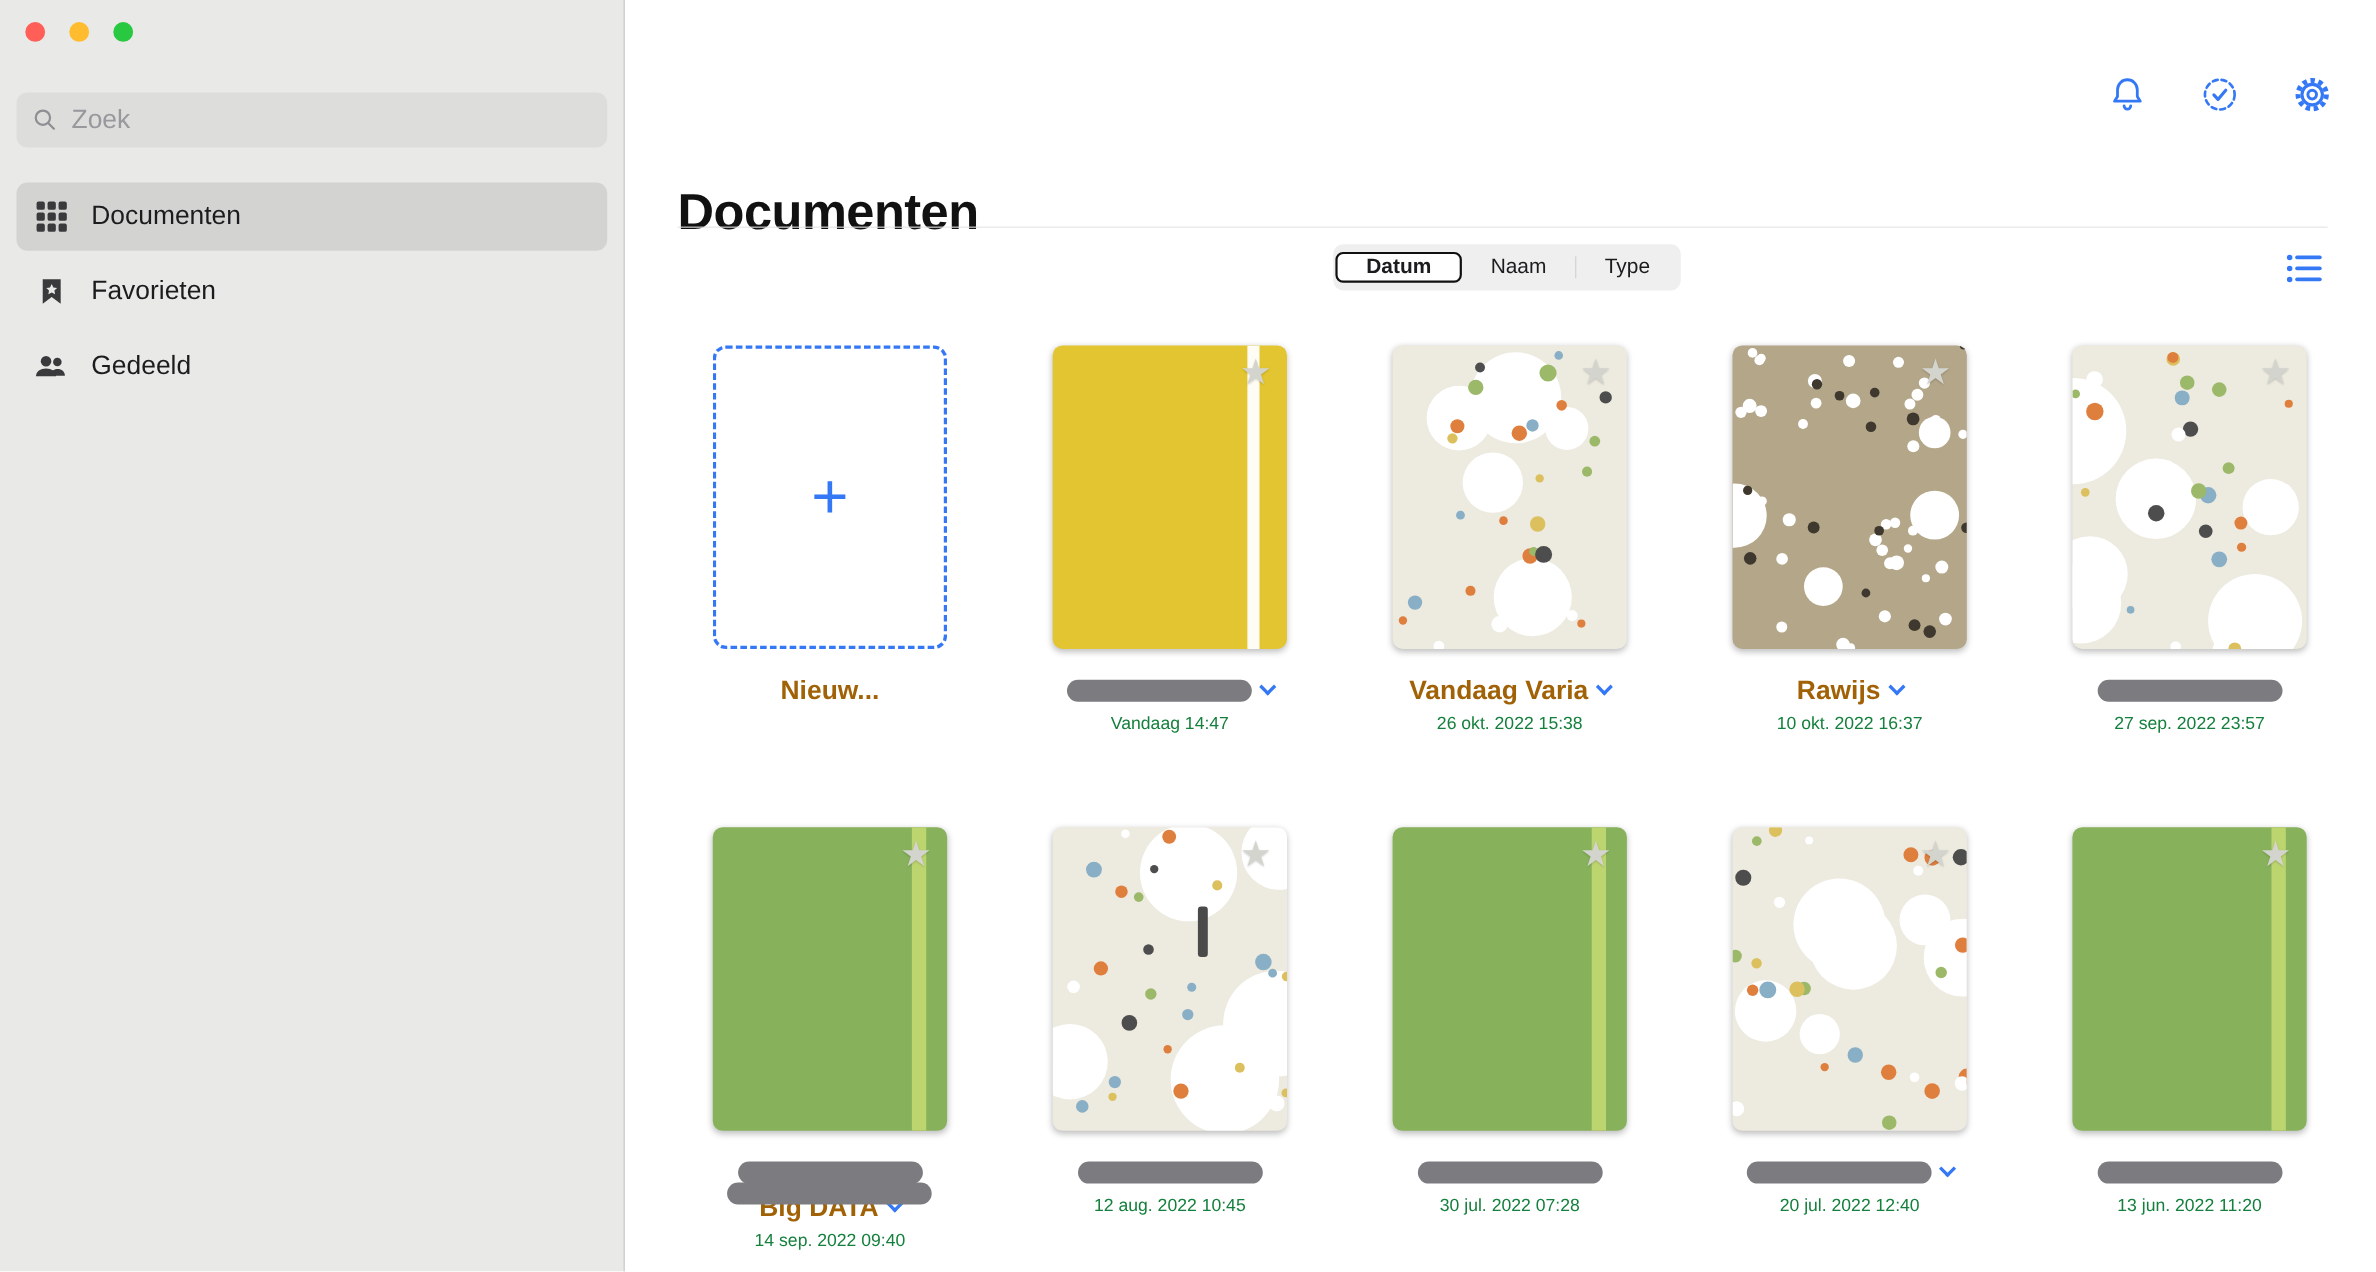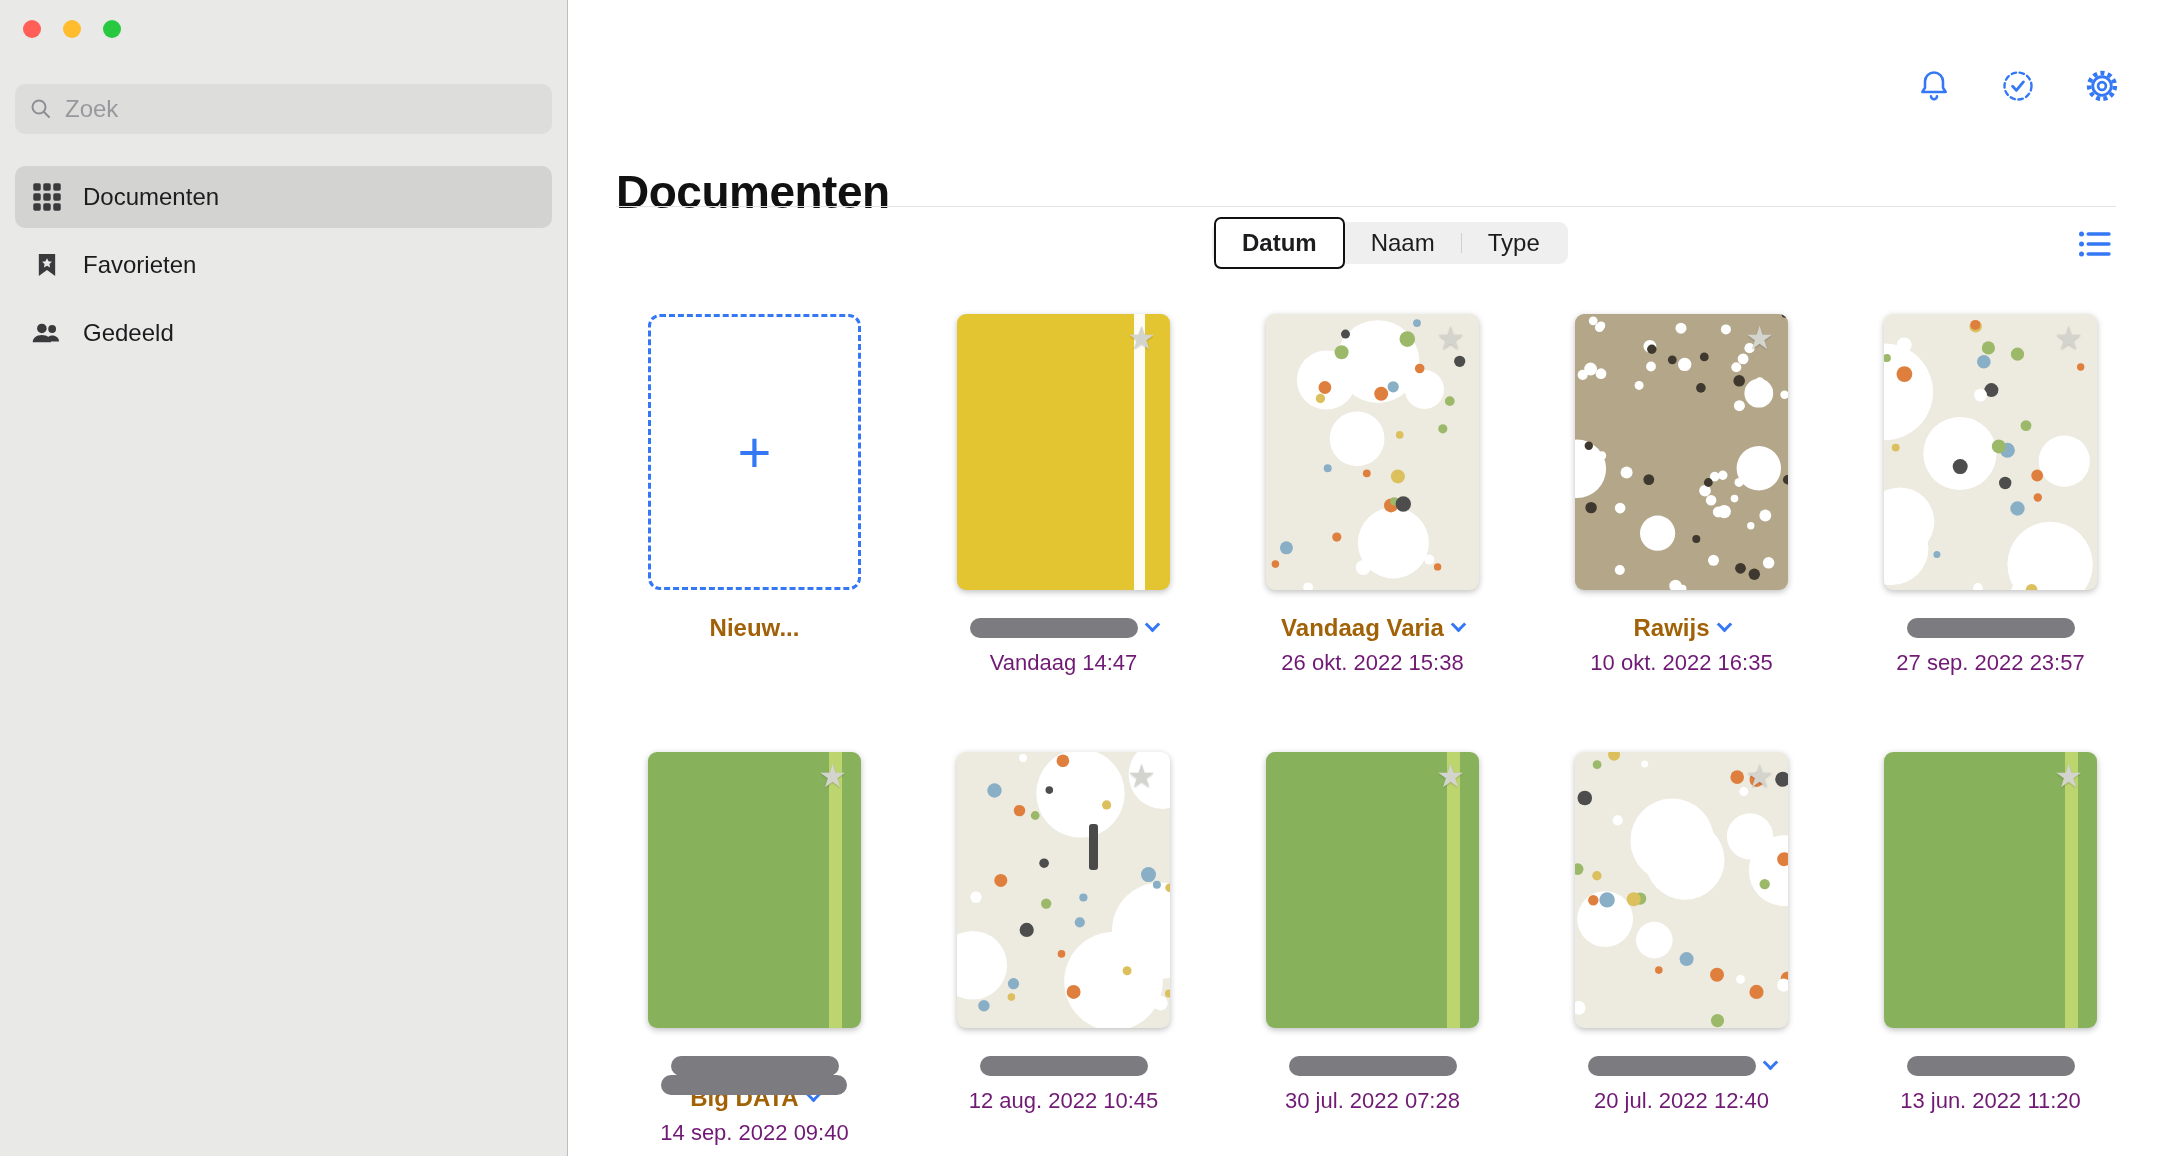--- a/index.html
+++ b/index.html
@@ -55,21 +55,21 @@
   }
   .divider { position:absolute; top:206px; left:48px; right:44px; height:1px; background:#e3e3e3; }
 
   .controls { position:absolute; top:222px; left:0; right:0; height:46px; }
   .segmented {
     position:absolute; left:644px; top:0; height:42px;
     background:#f0efef; border-radius:9px; display:flex; align-items:center; padding:0 2px;
   }
   .segment {
     border:none; background:transparent; font-family:inherit;
-    font-size:24px; color:#1c1c1e; padding:0 26px; height:52px;
+    font-size:19px; color:#1c1c1e; padding:0 26px; height:28px;
     display:flex; align-items:center; border-radius:7px; cursor:pointer;
   }
   .segment.selected { background:#fff; border:2px solid #101010; font-weight:700; }
   .seg-sep { width:1px; height:20px; background:#cfcfcf; }
   .list-toggle {
     position:absolute; right:46px; top:2px; width:40px; height:40px;
     background:none; border:none; padding:0; cursor:pointer;
   }
 
   
@@ -116,21 +116,21 @@
   .chevron {
     width:11px; height:11px; border-right:3px solid #3478f6; border-bottom:3px solid #3478f6;
     transform:rotate(45deg); margin-top:-8px; flex:0 0 auto;
   }
   .blob { width:168px; height:20px; background:#7c7c80; border-radius:10px; }
   .label-row.partial { position:relative; margin-top:4px; height:26px; }
   .label-row.partial .blob.over {
     position:absolute; left:50%; transform:translateX(-50%); top:-9px;
     width:186px; z-index:2;
   }
-  .date { margin-top:8px; font-size:22px; color:#701a75; }
+  .date { margin-top:8px; font-size:16px; color:#15803d; }
 </style>
 </head>
 <body>
 
 <aside class="sidebar">
   <div class="lights">
     <span class="light red"></span>
     <span class="light yellow"></span>
     <span class="light green"></span>
   </div>
@@ -354,21 +354,21 @@
             <circle cx="73.8" cy="165.6" r="5.4" fill="#3e382e"></circle>
             <circle cx="76.8" cy="35.3" r="4.7" fill="#3e382e"></circle>
             <circle cx="164.2" cy="66.8" r="5.8" fill="#3e382e"></circle>
           </svg>
       <span class="star">★</span>
     </div>
     <div class="label-row">
           <span class="title">Rawijs</span>
           <span class="chevron"></span>
         </div>
-    <div class="date">10 okt. 2022 16:35</div>
+    <div class="date">10 okt. 2022 16:37</div>
   </div>
 
   <div class="card">
     <div class="cover dots-cream">
           <svg viewBox="0 0 213 276" class="dots-svg">
             <circle cx="15.9" cy="207.8" r="34.4" fill="#ffffff"></circle>
             <circle cx="7.9" cy="234.5" r="36.5" fill="#ffffff"></circle>
             <circle cx="0.7" cy="77.9" r="48.3" fill="#ffffff"></circle>
             <circle cx="166.1" cy="250.5" r="42.7" fill="#ffffff"></circle>
             <circle cx="180.3" cy="147.1" r="25.6" fill="#ffffff"></circle>

